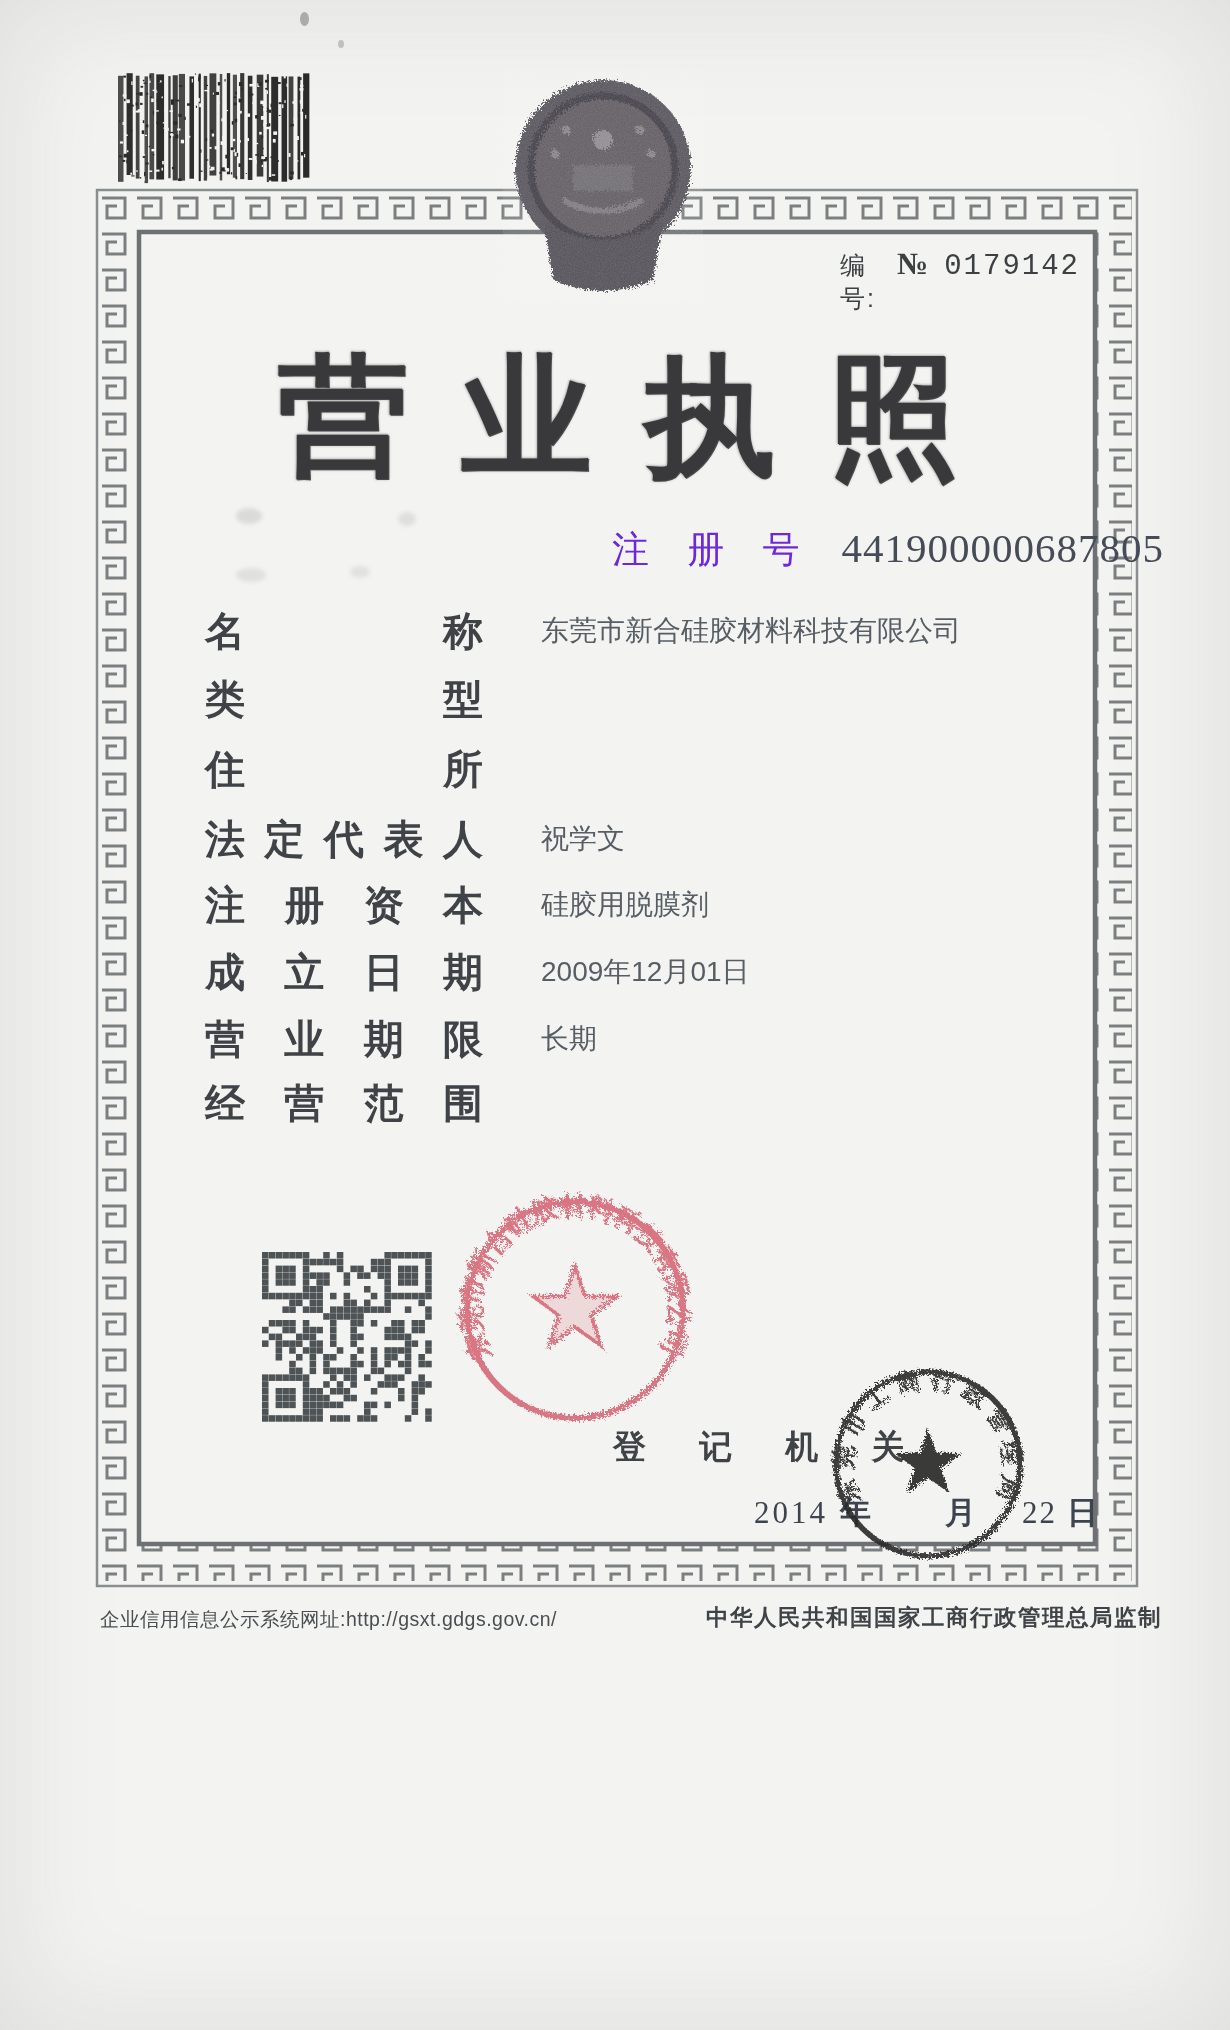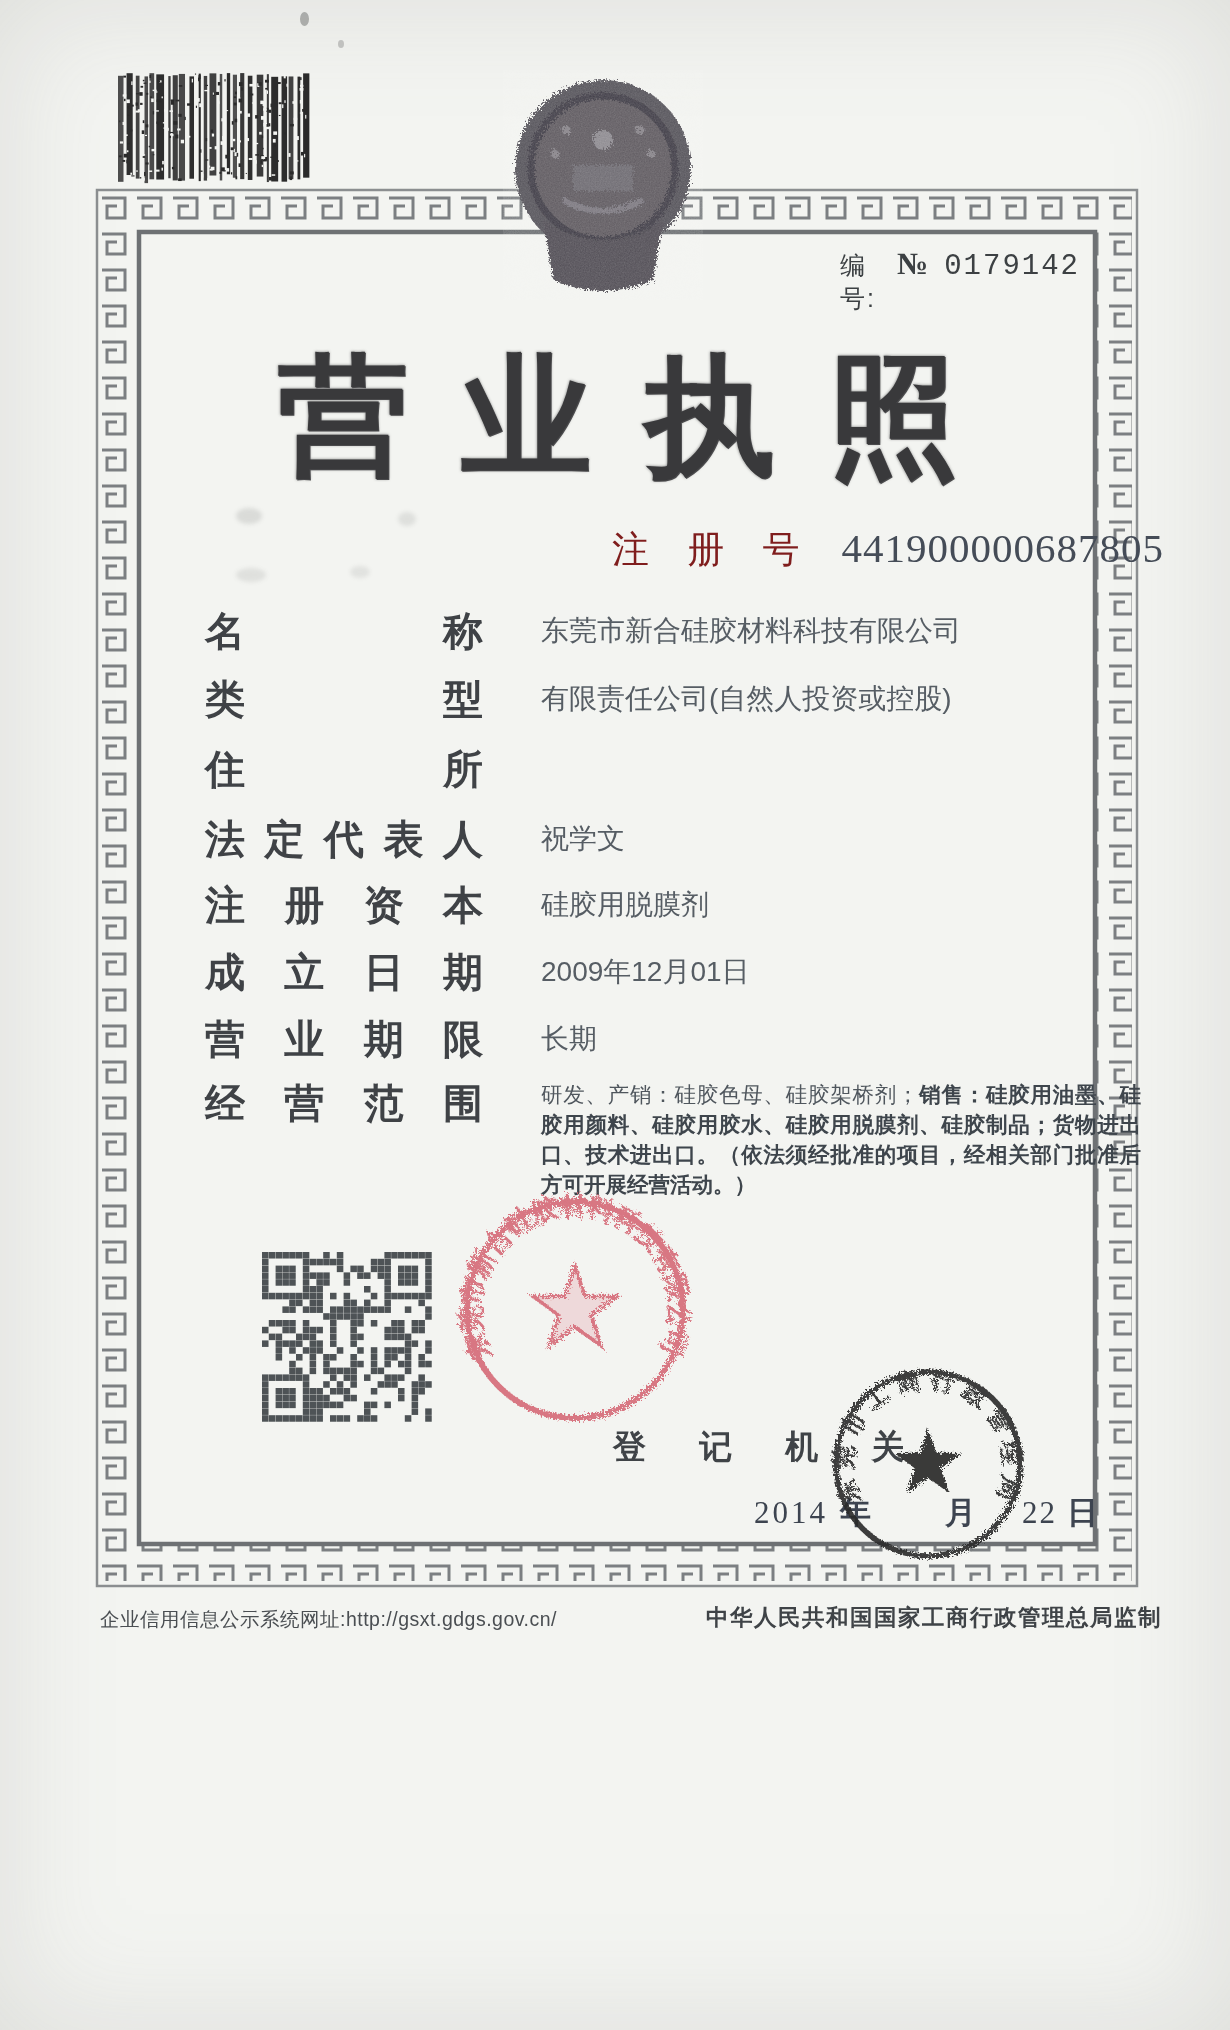--- a/index.html
+++ b/index.html
@@ -16,21 +16,21 @@
   .serial{left:840px;top:246px;width:240px;color:#3c4043;display:flex;align-items:baseline;gap:16px;}
   .serial .lab{font-size:25px;letter-spacing:2px;}
   .serial .nosym{font-size:31px;font-weight:bold;font-family:"Liberation Serif",serif;}
   .serial .num{font-size:29px;font-family:"Liberation Mono",monospace;letter-spacing:2px;}
   
   .title{left:278px;top:330px;width:680px;display:flex;justify-content:space-between;
          font-size:130px;font-weight:900;color:#39393b;
          text-shadow:1px 1px 0 #4a4a4c,0 0 3px rgba(60,60,62,.75);}
   
   .regline{left:612px;top:524px;display:flex;align-items:baseline;gap:28px;color:#4b525c;}
-  .regline .rlab{font-size:37px;letter-spacing:14px;color:#7f1d1d;}
+  .regline .rlab{font-size:37px;letter-spacing:14px;color:#6d28d9;}
   .regline .rnum{font-size:41px;font-family:"Liberation Serif",serif;color:#454c57;letter-spacing:1px;}
   
   .frow{position:absolute;left:205px;display:flex;align-items:flex-start;}
   .flabel{width:278px;display:flex;justify-content:space-between;font-size:40px;font-weight:bold;color:#3f4246;}
   .fvalue{margin-left:58px;font-size:28px;color:#565d64;padding-top:8px;white-space:nowrap;}
   .scopeval{margin-left:58px;width:600px;font-size:21.5px;line-height:1.4;color:#4f565d;text-align:justify;padding-top:4px;}
   .scopeval .b2{font-weight:bold;color:#3e454c;}
   
   .qr{left:262px;top:1252px;width:170px;height:170px;}
   
@@ -376,21 +376,20 @@
           <span>名</span>
           <span>称</span>
         </div>
         <div class="fvalue">东莞市新合硅胶材料科技有限公司</div>
       </div>
       <div class="frow" style="top: 672px;">
         <div class="flabel">
           <span>类</span>
           <span>型</span>
         </div>
-        <div class="fvalue">有限责任公司(自然人投资或控股)</div>
       </div>
       <div class="frow" style="top: 742px;">
         <div class="flabel">
           <span>住</span>
           <span>所</span>
         </div>
       </div>
       <div class="frow" style="top: 812px;">
         <div class="flabel">
           <span>法</span>
@@ -430,23 +429,20 @@
       </div>
     </div>
 
   <div class="frow" style="top:1076px;">
     <div class="flabel" id="scope-label">
         <span>经</span>
         <span>营</span>
         <span>范</span>
         <span>围</span>
       </div>
-    <div class="scopeval">
-      <span class="b1">研发、产销：硅胶色母、硅胶架桥剂；</span><span class="b2">销售：硅胶用油墨、硅胶用颜料、硅胶用胶水、硅胶用脱膜剂、硅胶制品；货物进出口、技术进出口。（依法须经批准的项目，经相关部门批准后方可开展经营活动。）</span>
-    </div>
   </div>
 
   <svg class="abs qr" id="qr" viewBox="0 0 170 170">
       <rect x="0" y="0" width="6.528" height="6.528" fill="#4e5356"></rect>
       <rect x="6.8" y="0" width="6.528" height="6.528" fill="#4e5356"></rect>
       <rect x="13.6" y="0" width="6.528" height="6.528" fill="#4e5356"></rect>
       <rect x="20.4" y="0" width="6.528" height="6.528" fill="#4e5356"></rect>
       <rect x="27.2" y="0" width="6.528" height="6.528" fill="#4e5356"></rect>
       <rect x="34" y="0" width="6.528" height="6.528" fill="#4e5356"></rect>
       <rect x="40.8" y="0" width="6.528" height="6.528" fill="#4e5356"></rect>

